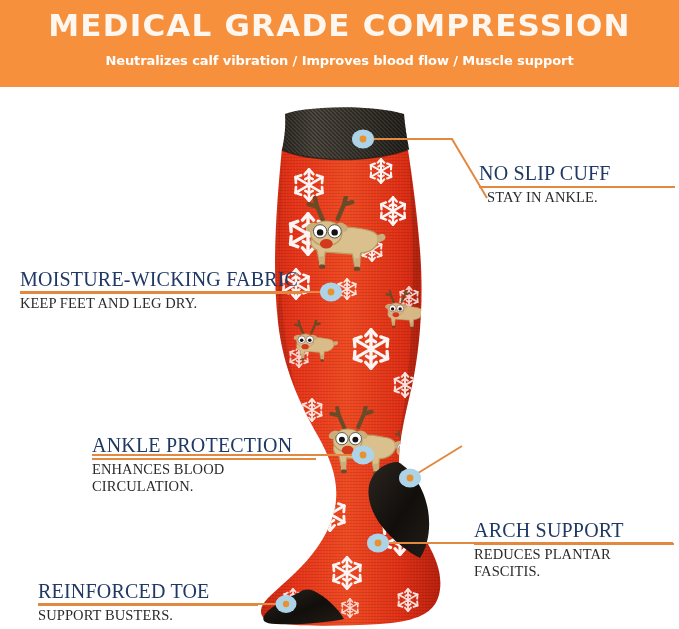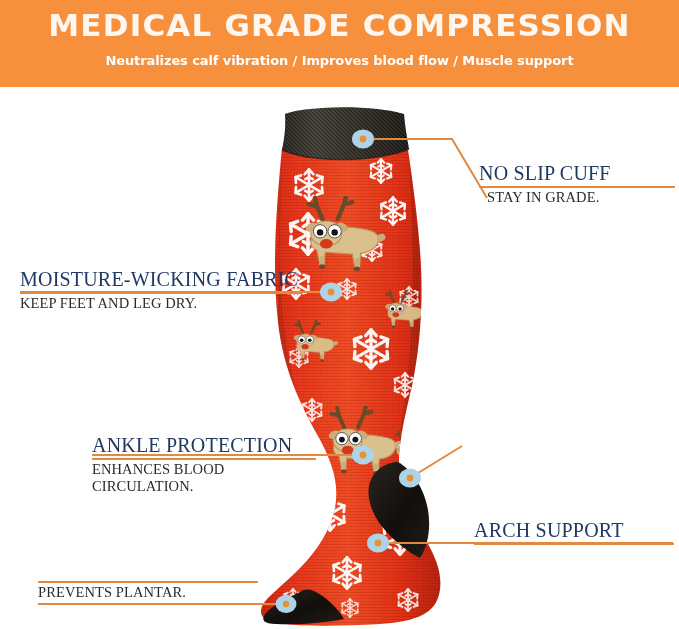--- a/index.html
+++ b/index.html
@@ -325,40 +325,43 @@
       <g>
         <ellipse cx="286" cy="604" rx="10.5" ry="9" fill="#ADD3E8"></ellipse>
         <circle cx="286" cy="604" r="3.2" fill="#E8912F"></circle>
       </g>
     </g>
   </svg>
 
   <div class="callout right" id="co-cuff">
     <div class="c-title">NO SLIP CUFF</div>
     <div class="c-rule"></div>
-    <div class="c-sub">STAY IN GRADE.</div>
+    <div class="c-sub">STAY IN ANKLE.</div>
   </div>
 
   <div class="callout left" id="co-moist">
     <div class="c-title">MOISTURE-WICKING FABRIC</div>
     <div class="c-rule"></div>
     <div class="c-sub">KEEP FEET AND LEG DRY.</div>
   </div>
 
   <div class="callout left" id="co-ankle">
     <div class="c-title">ANKLE PROTECTION</div>
     <div class="c-rule"></div>
     <div class="c-sub">ENHANCES BLOOD
 CIRCULATION.</div>
   </div>
 
 
   <div class="callout right" id="co-arch">
     <div class="c-title">ARCH SUPPORT</div>
     <div class="c-rule"></div>
+    <div class="c-sub">REDUCES PLANTAR
+FASCITIS.</div>
   </div>
 
   <div class="callout left" id="co-toe">
-    <div class="c-rule"></div>
-    <div class="c-sub">PREVENTS PLANTAR.</div>
+    <div class="c-title">REINFORCED TOE</div>
+    <div class="c-rule"></div>
+    <div class="c-sub">SUPPORT BUSTERS.</div>
   </div>
 
 </div>
 
 </body></html>

